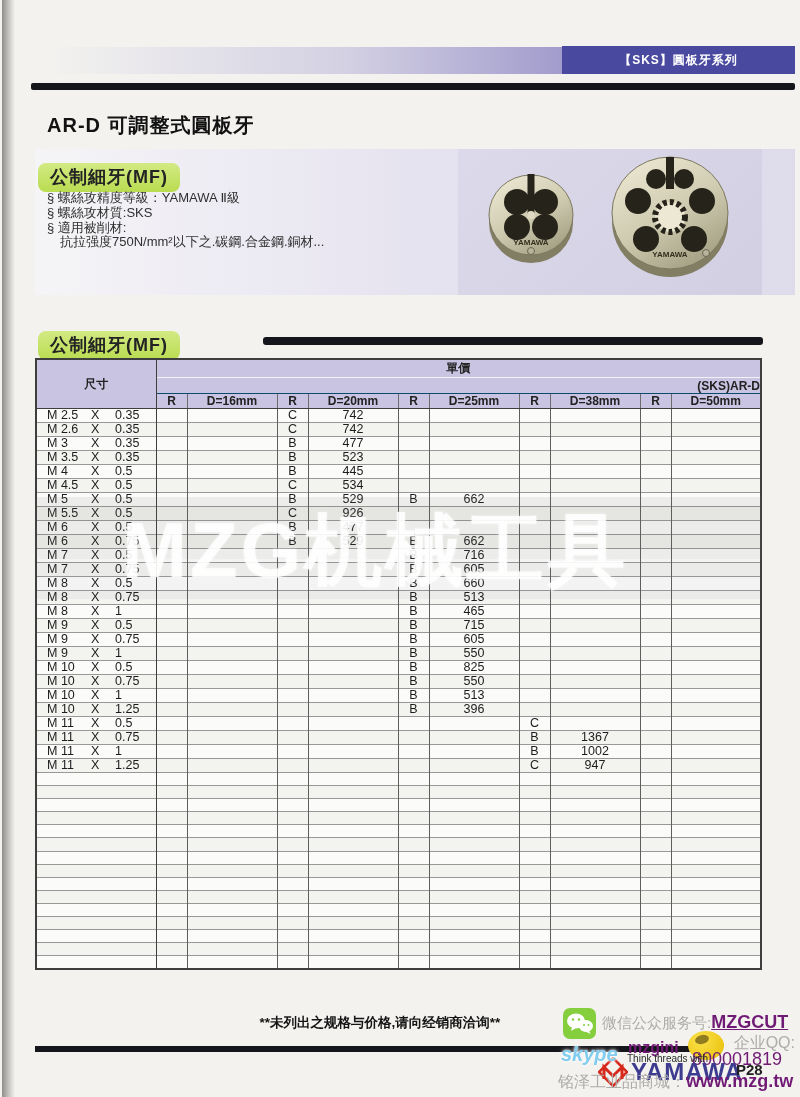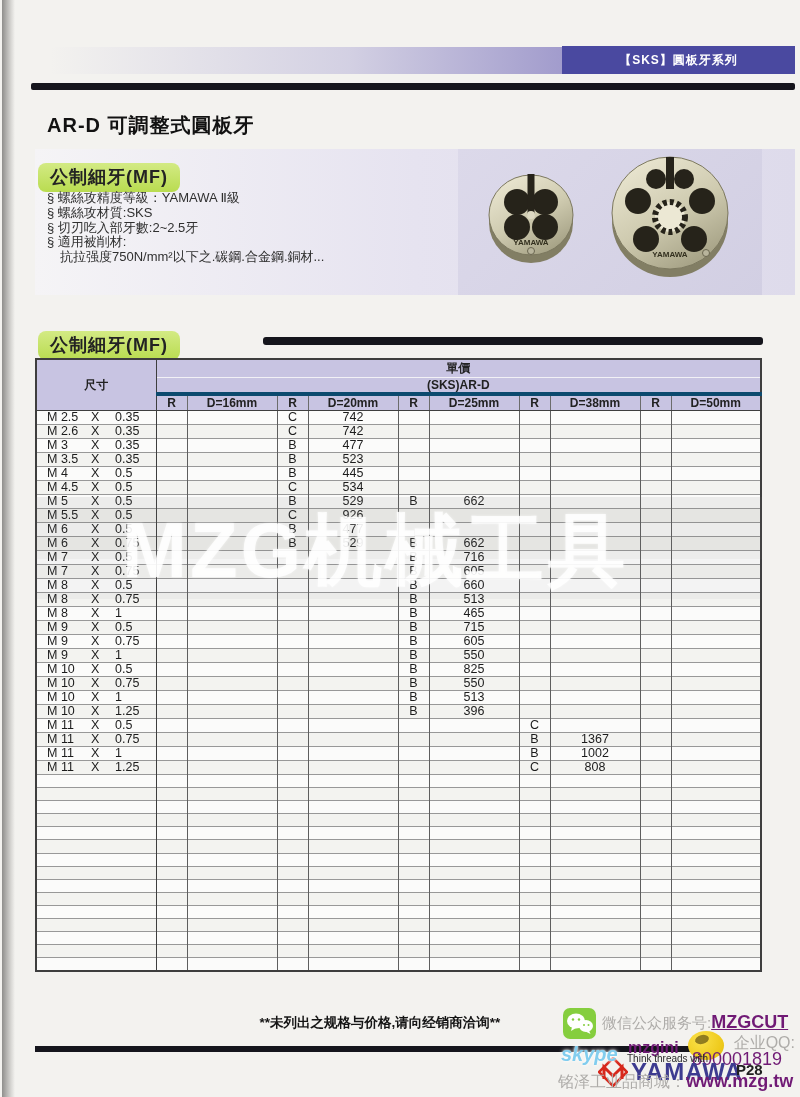--- a/index.html
+++ b/index.html
@@ -35,21 +35,21 @@
 
   
   .table-chip { position:absolute; left:38px; top:331px; }
   .rule-mid { position:absolute; left:263px; top:337px; width:500px; height:8px; background:#15151c; border-radius:3px; }
 
   .price-table { position:absolute; left:35px; top:358px; width:727px;
     border-collapse:collapse; table-layout:fixed; font-size:12.5px; color:#1c1c1c;
     border:2px solid #3e3e3e; background:#fbfbfa; }
   .price-table th { background:#c8c4e2; font-weight:bold; font-size:12px; color:#222; padding:0;margin-top:12px; }
   .hrow1 th { height:13px; border-bottom:1px solid #f2f1f6; }
-  .hrow2 th { height:16px; border-bottom:4px solid #0c4a6e; }
+  .hrow2 th { height:16px; border-bottom:1px solid #0c4a6e;text-align:right; }
   .hrow3 th { height:14px; border-bottom:1.5px solid #3e3e3e; border-left:1px solid #6c6c6c; }
   .th-size { border-right:1.5px solid #3e3e3e !important; border-bottom:1.5px solid #3e3e3e !important; }
   .price-table td { height:13.1px; line-height:13px; padding:0; text-align:center;
     border-left:1px solid #5e5e5e; border-top:1px solid #989898; overflow:hidden; }
   .price-table td.col-size { text-align:left; padding-left:10px; border-left:none; border-right:1.5px solid #3e3e3e; white-space:pre; }
   .price-table tbody tr:nth-child(even) { background:#f3f3f0; }
   .sz-m { display:inline-block; width:44px; }
   .sz-x { display:inline-block; width:24px; }
 
   .scan-band1 { position:absolute; left:35px; top:497px; width:727px; height:62px; background:rgba(105,105,112,0.10); pointer-events:none; }
@@ -97,21 +97,20 @@
   <div class="rule-top"></div>
 
   <div class="page-title">AR-D 可調整式圓板牙</div>
   <div class="title-underline"></div>
 
   <div class="intro-panel"></div>
   <div class="chip spec-chip">公制細牙(MF)</div>
   <div class="bullets">
     <div>§ 螺絲攻精度等級：YAMAWA Ⅱ級</div>
     <div>§ 螺絲攻材質:SKS</div>
-    <div>§ 切刃吃入部牙數:2~2.5牙</div>
     <div>§ 適用被削材:</div>
     <div class="bullet-cont">抗拉强度750N/mm²以下之.碳鋼.合金鋼.銅材...</div>
   </div>
 
   <div class="image-box">
     <svg width="304" height="146" viewBox="0 0 304 146">
       <defs>
         <linearGradient id="face" x1="0" y1="0" x2="0.6" y2="1">
           <stop offset="0" stop-color="#f0ecd8"></stop>
             <stop offset="0.6" stop-color="#cfcbb0"></stop>
@@ -515,21 +514,21 @@
         </tr>
         <tr>
           <td class="col-size"><span class="sz-m">M 11</span><span class="sz-x">X</span><span>1.25</span></td>
           <td class="col-r"></td>
           <td class="col-d"></td>
           <td class="col-r"></td>
           <td class="col-d"></td>
           <td class="col-r"></td>
           <td class="col-d"></td>
           <td class="col-r">C</td>
-          <td class="col-d">808</td>
+          <td class="col-d">947</td>
           <td class="col-r"></td>
           <td class="col-d"></td>
         </tr>
         <tr>
           <td class="col-size"></td>
           <td class="col-r"></td>
           <td class="col-d"></td>
           <td class="col-r"></td>
           <td class="col-d"></td>
           <td class="col-r"></td>

